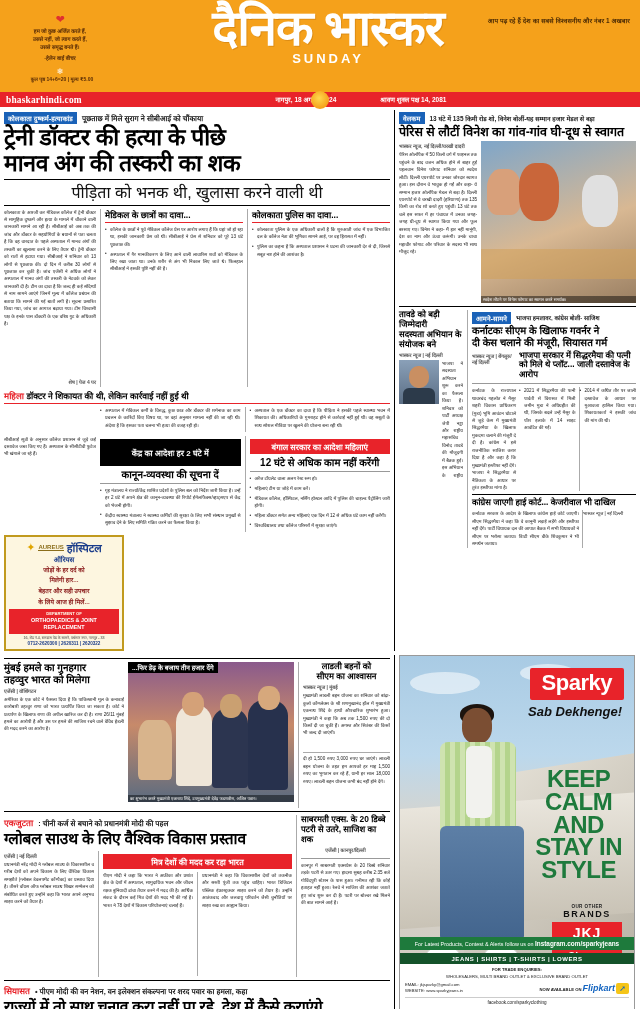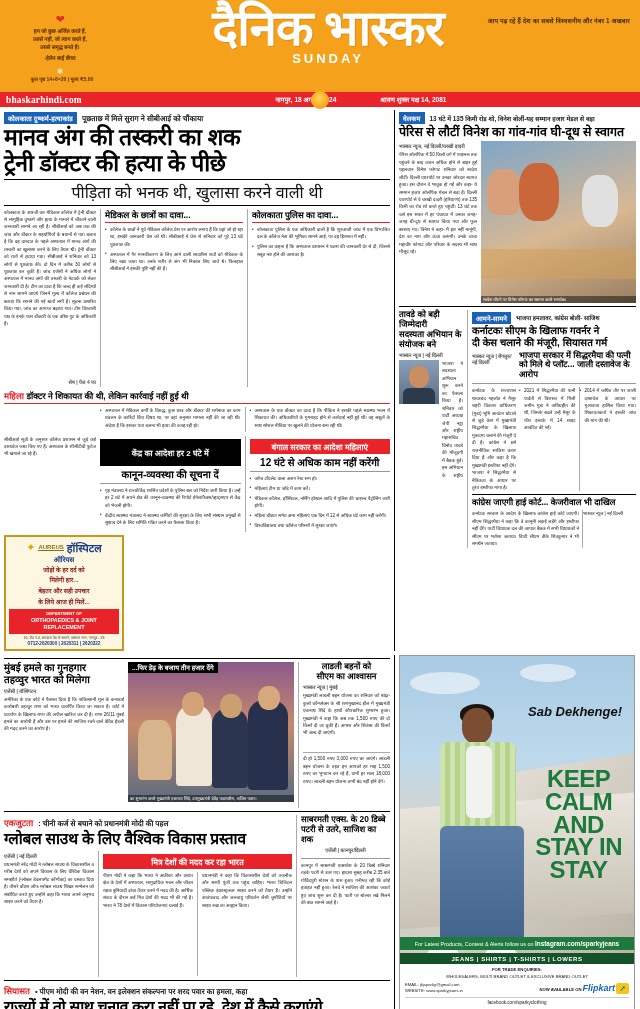--- a/index.html
+++ b/index.html
@@ -239,22 +239,22 @@
 
   <div class="content">
 
     <div class="zone-top">
 
       <div class="left-pack">
         <div class="kicker-row">
           <span class="kicker-tag">कोलकाता दुष्कर्म-हत्याकांड</span>
           <span class="kicker-text">पूछताछ में मिले सुराग ने सीबीआई को चौंकाया</span>
         </div>
+        <div class="hl-xl">ट्रेनी डॉक्टर की हत्या के पीछे</div>
         <div class="hl-xl">मानव अंग की तस्करी का शक</div>
-        <div class="hl-xl">ट्रेनी डॉक्टर की हत्या के पीछे</div>
 
         <div class="row" style="margin-top:2px;flex-direction:column;">
           <div style="width:92px;"></div>
           <div style="flex:1;border-top:1px solid #000;border-bottom:1px solid #000;text-align:center;padding:1.5px 0;">पीड़िता को भनक थी, खुलासा करने वाली थी</div>
         </div>
 
         <div class="cols3" style="margin-top:3px;">
           <div style="max-width:92px;">
             <div class="body-col" style="height:168px;overflow:hidden;">कोलकाता के आरजी कर मेडिकल कॉलेज में ट्रेनी डॉक्टर से सामूहिक दुष्कर्म और हत्या के मामले में चौंकाने वाली जानकारी सामने आ रही है। सीबीआई को अब तक की जांच और डॉक्टर के सहयोगियों के बयानों से पता चलता है कि वह वारदात के पहले अस्पताल में मानव अंगों की तस्करी का खुलासा करने के लिए तैयार थी। ट्रेनी डॉक्टर को रातों से हटाया गया। सीबीआई ने शनिवार को 13 लोगों से पूछताछ की। दो दिन में करीब 30 लोगों से पूछताछ कर चुकी है। जांच एजेंसी ने अधिक लोगों ने अस्पताल में मानव अंगों की तस्करी के नेटवर्क को लेकर जानकारी दी है। टीम का दावा है कि जल्द ही कई संदिग्धों से नाम सामने आएंगे जिनमें मूल्य में कॉलेज प्रबंधन की बताया कि सामने की गई बातों लगी है। सूचना प्रसारित किया गया, जांच का आगाज बढ़ाया गया। टीम विश्वासी पक्ष के इनके पास डॉक्टरी के एक वरिष्ठ गुट के अधिकारी है।</div>
             <div class="byline" style="text-align:right;">शेष | पेज 4 पर</div>
@@ -509,30 +509,37 @@
           <div class="model">
             <div class="m-hair"></div>
             <div class="m-head"></div>
             <div class="m-shirt"></div>
             <div class="m-tee"></div>
             <div class="m-jeans"></div>
             <div class="m-shoe a"></div>
             <div class="m-shoe b"></div>
           </div>
 
+          <div class="sparky-logo">Sparky</div>
           <div class="sparky-tag">Sab Dekhenge!</div>
 
           <div class="keepcalm">
             <div>KEEP</div>
             <div>CALM</div>
             <div>AND</div>
             <div>STAY IN</div>
-            <div>STAY</div>
-          </div>
-
+            <div>STYLE</div>
+          </div>
+
+          <div class="otherbrands">
+            <div class="oob">OUR OTHER</div>
+            <div class="brands">BRANDS</div>
+            <div class="brandbox jkj">JKJ</div>
+            <div class="brandbox chasers">Chasers</div>
+          </div>
 
           <div class="insta-strip">
             <span>For Latest Products, Contest &amp; Alerts follow us on</span>
             <b>Instagram.com/sparkyjeans</b>
           </div>
           <div class="cats-strip">JEANS | SHIRTS | T-SHIRTS | LOWERS</div>
 
           <div class="ad-foot">
             <div class="ctr">FOR TRADE ENQUIRIES:</div>
             <div class="ctr" style="font-weight:normal;">WHOLESALERS, MULTI BRAND OUTLET &amp; EXCLUSIVE BRAND OUTLET</div>

